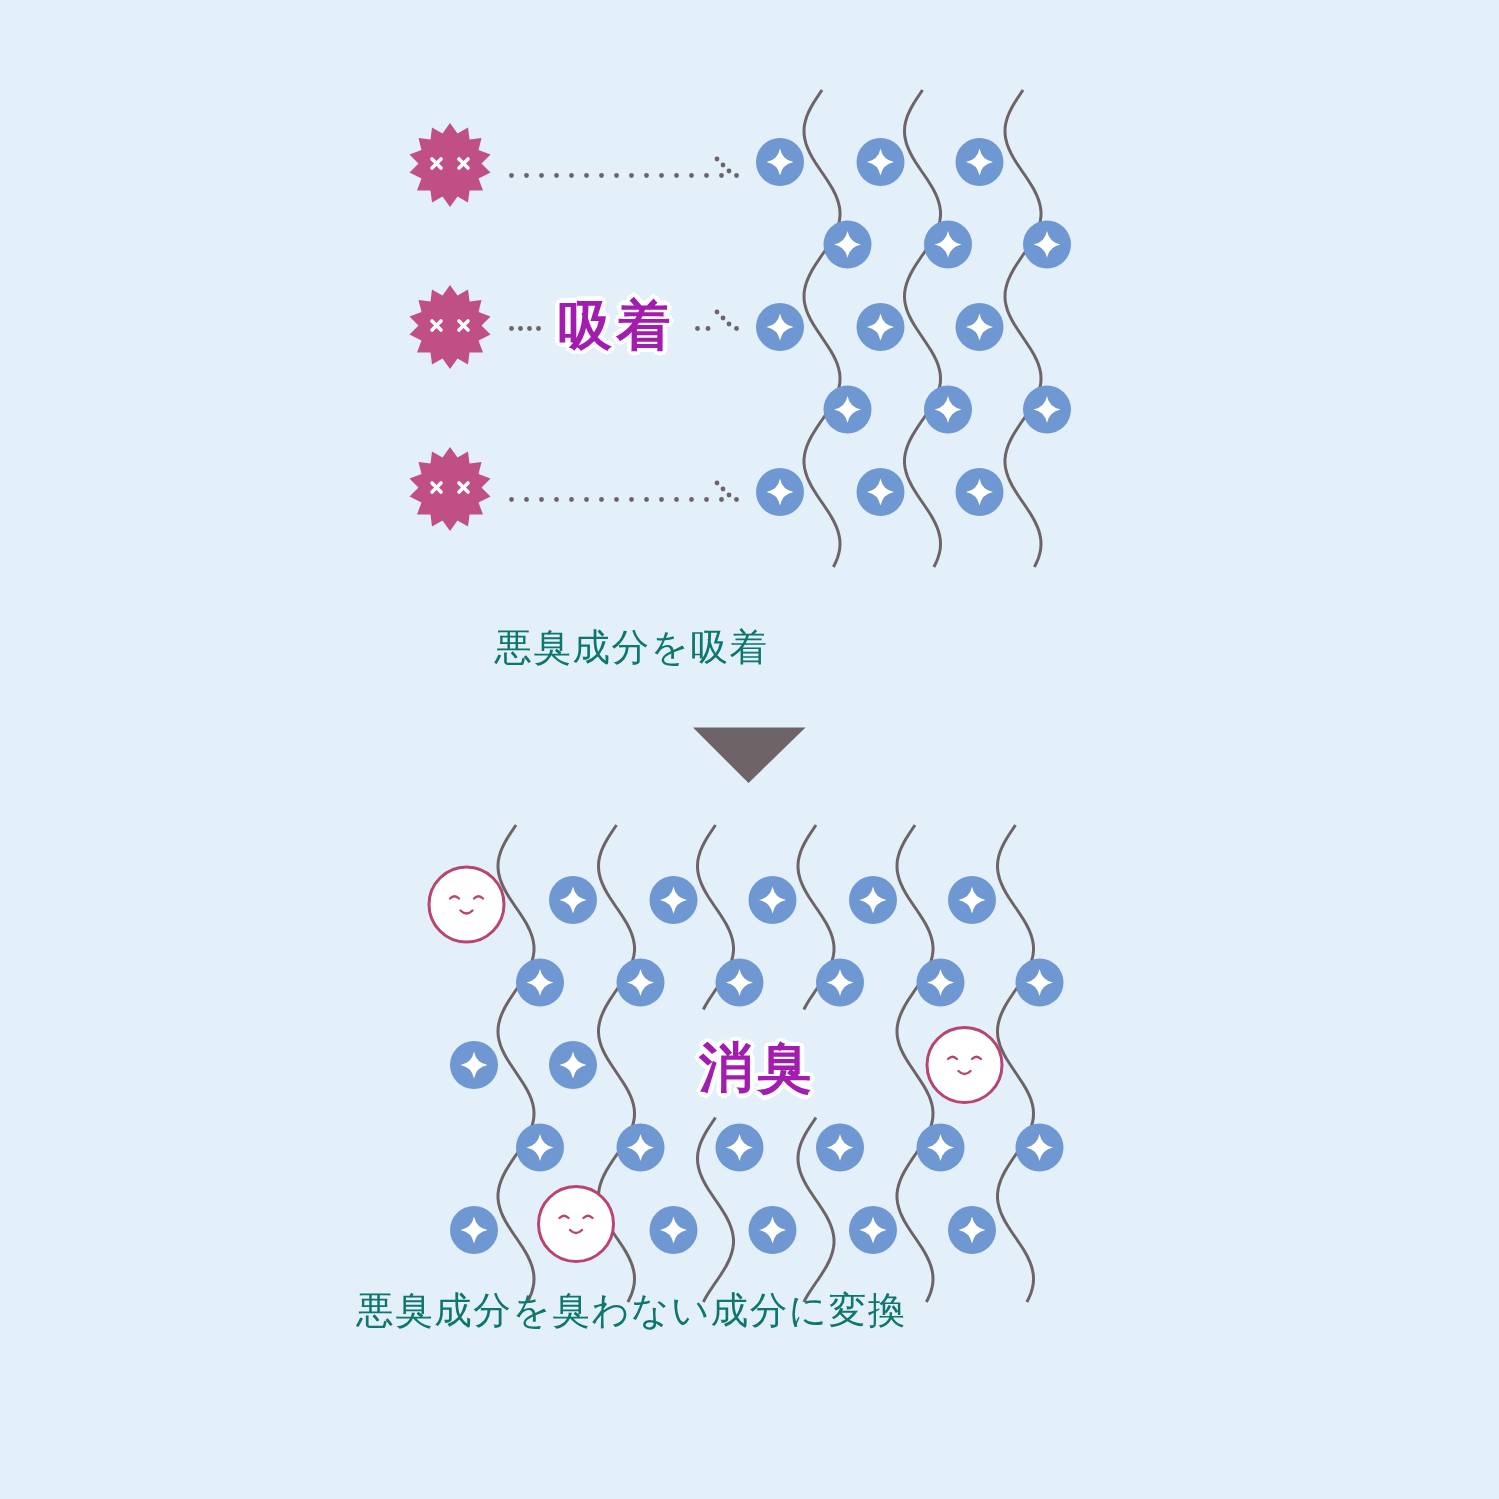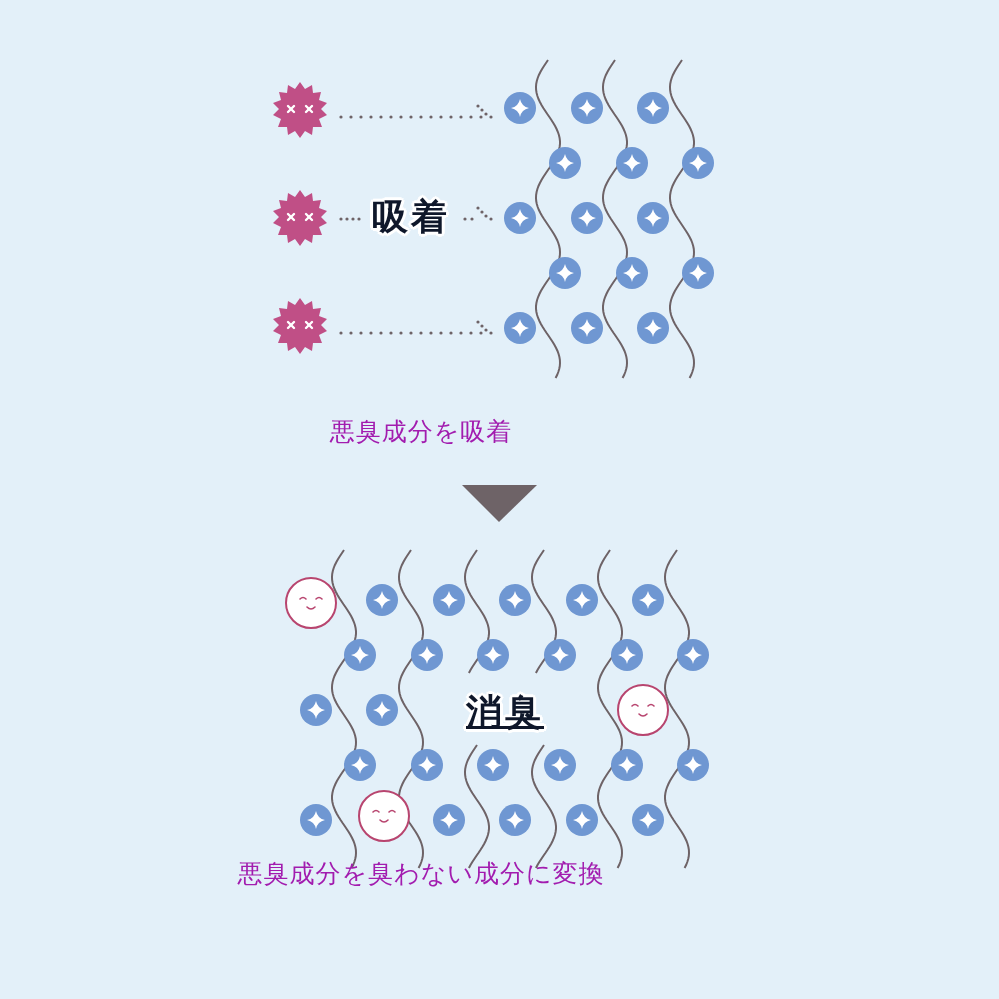--- a/index.html
+++ b/index.html
@@ -1,19 +1,19 @@
 <!DOCTYPE html>
 <html><head>
 <meta charset="utf-8">
 <style>
   html, body { margin:0; padding:0; }
   body { width:999px; height:999px; background:#e3f0f9; position:relative; overflow:hidden; font-family:"DejaVu Sans", sans-serif; }
   #diagram { position:absolute; left:0; top:0; width:999px; height:999px; }
-  .caption { position:absolute; left:0; width:842px; text-align:center; color:#a21caf; font-size:25px; letter-spacing:1px; }
-  .label { position:absolute; color:#0f172a; font-weight:bold; font-size:36px; letter-spacing:3px;
+  .caption { position:absolute; left:0; width:842px; text-align:center; color:#0f766e; font-size:25px; letter-spacing:1px; }
+  .label { position:absolute; color:#a21caf; font-weight:bold; font-size:36px; letter-spacing:3px;
     text-shadow: 0 0 4px #fff, 2px 2px 0 #fff, -2px -2px 0 #fff, 2px -2px 0 #fff, -2px 2px 0 #fff, 3px 0 0 #fff, -3px 0 0 #fff, 0 3px 0 #fff, 0 -3px 0 #fff; }
 </style>
 </head>
 <body>
 
 <svg id="diagram" width="999" height="999" viewBox="0 0 999 999" xmlns="http://www.w3.org/2000/svg">
   <defs>
     <symbol id="mol" viewBox="-17 -17 34 34">
       <circle cx="0" cy="0" r="16" fill="#6f97d2"></circle>
       <path d="M0,-9 Q1.5,-1.5 9,0 Q1.5,1.5 0,9 Q-1.5,1.5 -9,0 Q-1.5,-1.5 0,-9 Z" fill="#ffffff"></path>
@@ -155,14 +155,14 @@
     </g>
   <g id="bot-smiles">
       <use href="#smile" x="284" y="576" width="54" height="54"></use>
       <use href="#smile" x="616" y="683" width="54" height="54"></use>
       <use href="#smile" x="357" y="789" width="54" height="54"></use>
     </g>
 </svg>
 
 <div class="label" style="left:372px; top:193px;">吸着</div>
 <div class="caption" style="top:415px;">悪臭成分を吸着</div>
-<div class="label" style="left:466px; top:688px;text-decoration:underline;">消臭</div>
+<div class="label" style="left:466px; top:688px;">消臭</div>
 <div class="caption" style="top:857px;">悪臭成分を臭わない成分に変換</div>
 
 </body></html>

